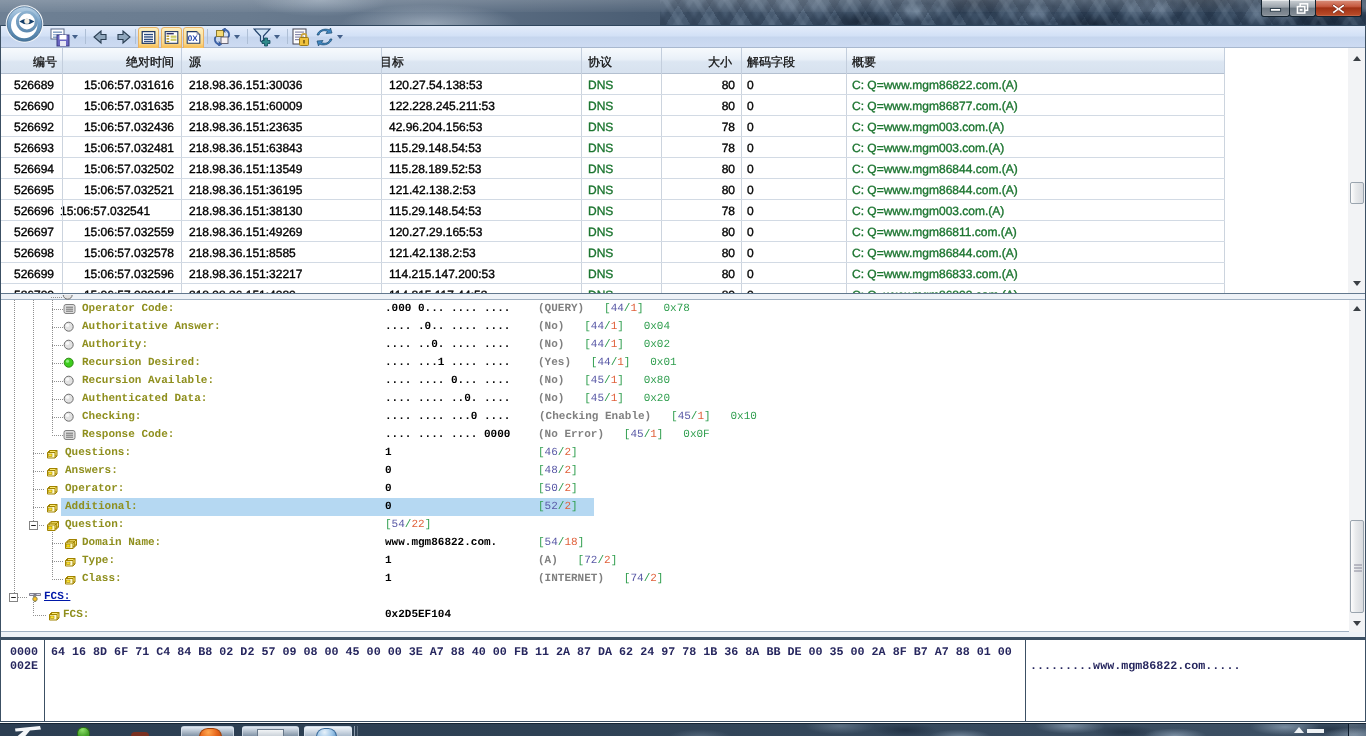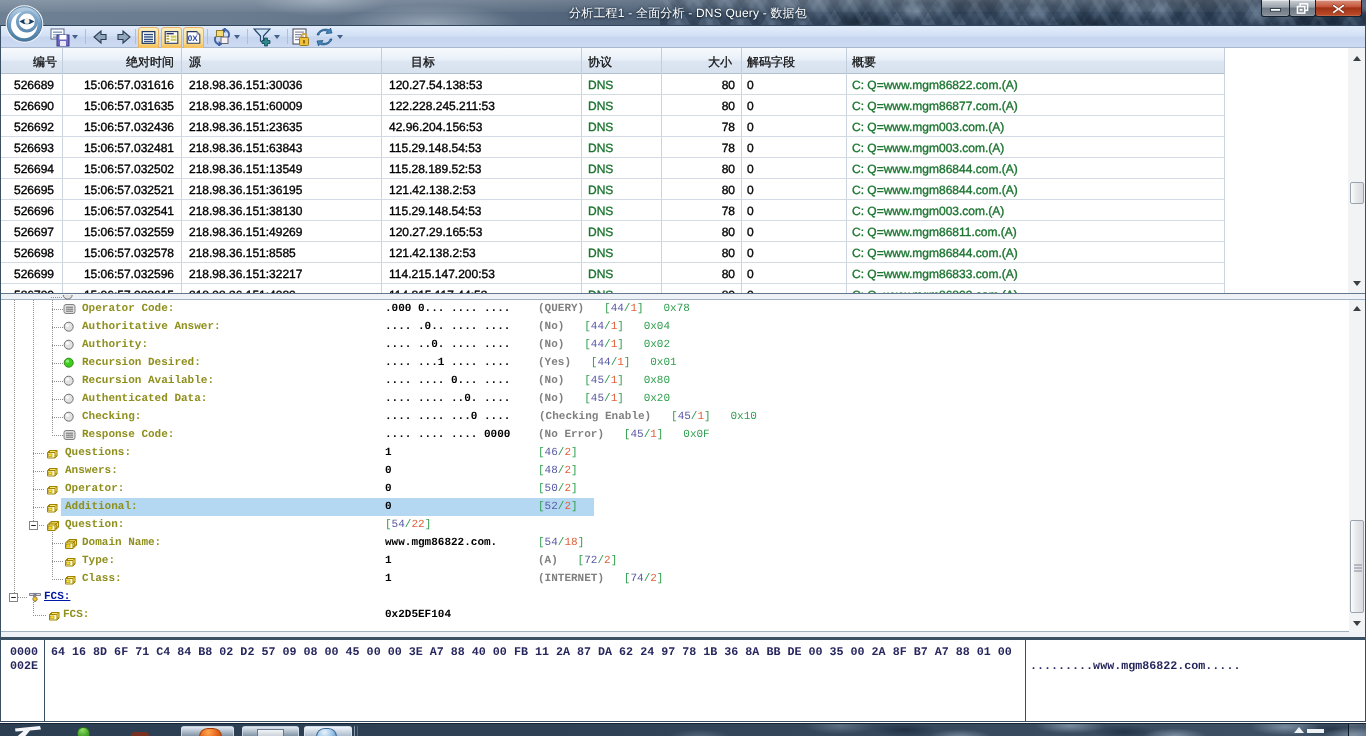--- a/index.html
+++ b/index.html
@@ -92,21 +92,20 @@
 .tbtn{position:absolute;top:2px;height:11px;border:1px solid rgba(220,230,240,.75);border-bottom:none;border-radius:3px 3px 0 0;
 background:linear-gradient(rgba(235,242,250,.95),rgba(180,200,220,.55))}
 </style></head>
 <body>
 
 <div id="titlebar" class="abs">
  <div class="abs" style="left:660px;top:0;width:706px;height:25px;opacity:.42;background:
  repeating-linear-gradient(58deg,rgba(10,22,40,.55) 0 5px,rgba(10,22,40,0) 9px 14px,rgba(170,190,210,.3) 16px 19px,rgba(10,22,40,0) 21px 26px),
  repeating-linear-gradient(-58deg,rgba(10,22,40,.5) 0 5px,rgba(10,22,40,0) 9px 15px,rgba(160,180,200,.25) 17px 20px,rgba(10,22,40,0) 22px 27px)"></div>
  <div class="shine abs"></div>
- <div id="title" class="abs">分析工程1 - 全面分析 - DNS Query - 数据包</div>
 </div>
 <div id="b-min" class="wbtn abs">
     <svg class="wglyph" viewBox="0 0 29 17">
       <rect x="9" y="9" width="11" height="3" fill="#fff" stroke="#2a3a48" stroke-width="1"></rect>
     </svg>
   </div>
 <div id="b-max" class="wbtn abs">
     <svg class="wglyph" viewBox="0 0 27 17">
       <rect x="11" y="4" width="8" height="7" fill="none" stroke="#fff" stroke-width="1.6"></rect>
       <rect x="8" y="7" width="8" height="7" fill="#8a929a" stroke="#fff" stroke-width="1.6"></rect>
@@ -207,21 +206,21 @@
  <circle cx="21.9" cy="17.6" r="10.9" fill="url(#lg2)"></circle>
  <circle cx="21.9" cy="17.5" r="7.9" fill="#fff"></circle>
  <path d="M14.3 17.4 Q21.9 11.9 29.5 17.4 Q21.9 22.9 14.3 17.4 Z" fill="#16406b"></path>
  <circle cx="21.9" cy="17.2" r="2.6" fill="#f6efe2"></circle>
 </svg>
 
 <div id="hdr" class="abs">
  <span class="hcell" style="left:33px">编号</span>
  <span class="hcell" style="left:126px">绝对时间</span>
  <span class="hcell" style="left:189px">源</span>
- <span class="hcell" style="left:411px">目标</span>
+ <span class="hcell" style="left:380px">目标</span>
  <span class="hcell" style="left:588px">协议</span>
  <span class="hcell" style="left:708px">大小</span>
  <span class="hcell" style="left:747px">解码字段</span>
  <span class="hcell" style="left:852px">概要</span>
  <div class="hsep" style="left:62px"></div>
     <div class="hsep" style="left:181px"></div>
     <div class="hsep" style="left:381px"></div>
     <div class="hsep" style="left:581px"></div>
     <div class="hsep" style="left:661px"></div>
     <div class="hsep" style="left:741px"></div>
@@ -338,21 +337,21 @@
       <i style="left:381px"></i>
       <i style="left:581px"></i>
       <i style="left:661px"></i>
       <i style="left:741px"></i>
       <i style="left:846px"></i>
       <i style="left:1224px"></i>
  <div class="bb"></div>
     </div>
     <div class="row" style="top:126px">
  <u style="left:0;width:54px;text-align:right;display:block">526696</u>
- <u style="left:60px;width:114px;text-align:right;display:block">15:06:57.032541</u>
+ <u style="left:60px;width:114px;text-align:left;display:block">15:06:57.032541</u>
  <u style="left:189px">218.98.36.151:38130</u>
       <u style="left:389px">115.29.148.54:53</u>
  <u class="grn" style="left:588px">DNS</u>
  <u style="left:660px;width:75px;text-align:right;display:block">78</u>
  <u style="left:747px">0</u>
       <u class="grn" style="left:852px">C: Q=www.mgm003.com.(A)</u>
  <i style="left:62px"></i>
       <i style="left:181px"></i>
       <i style="left:381px"></i>
       <i style="left:581px"></i>

